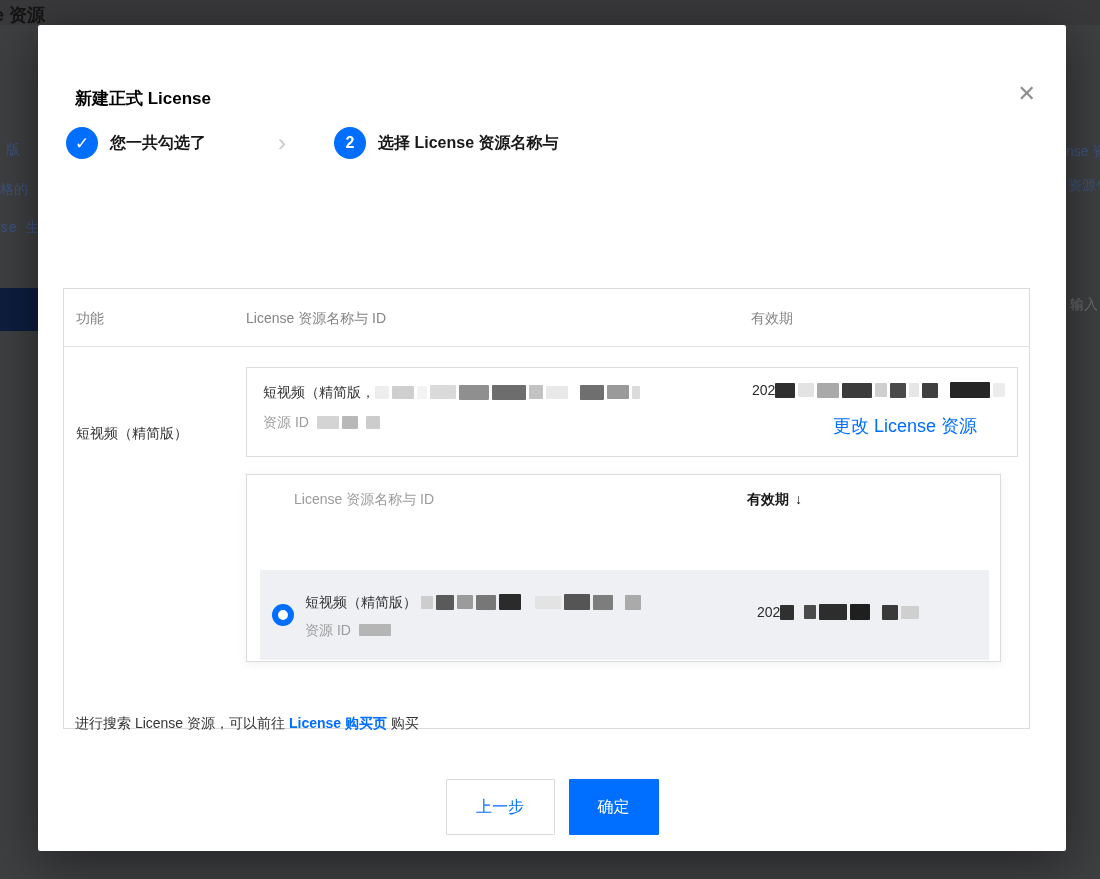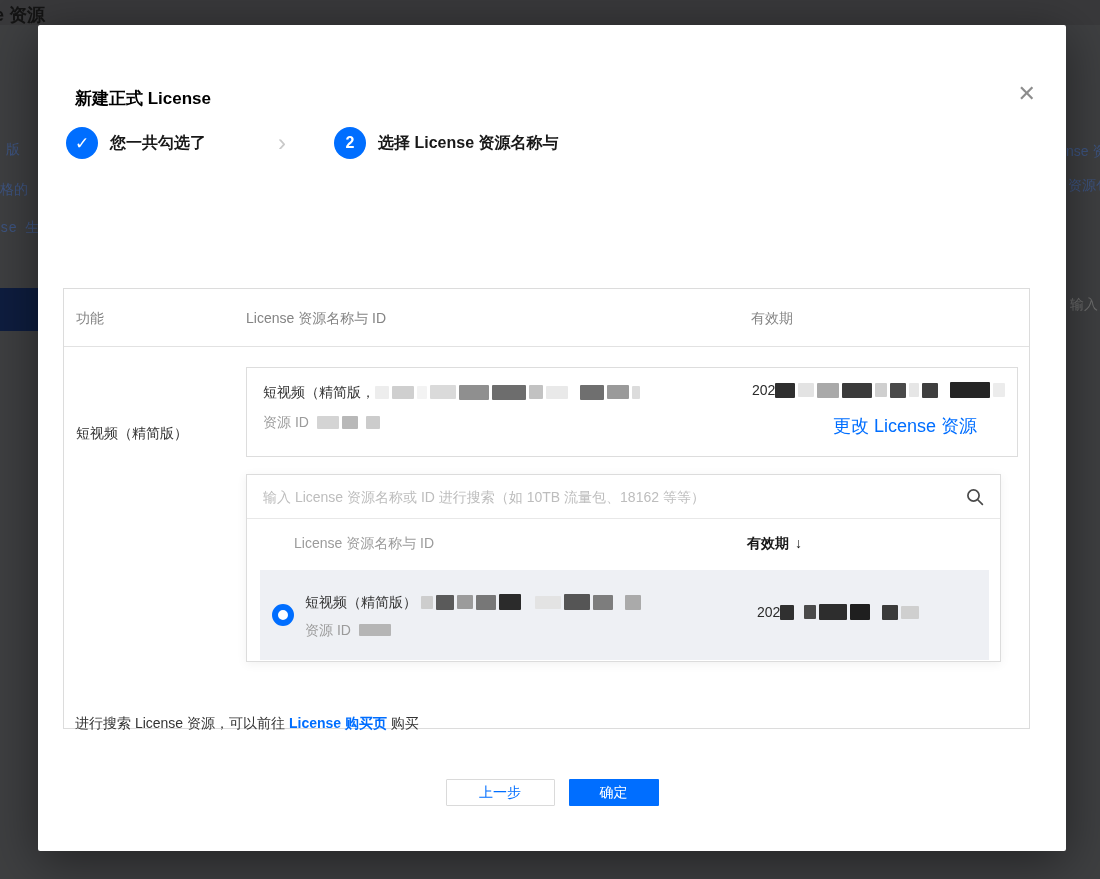--- a/index.html
+++ b/index.html
@@ -69,21 +69,21 @@
   .radio { position:absolute; left:12px; top:34px; width:22px; height:22px; border-radius:50%;
     border:6px solid #006eff; background:#fff; }
   .opt-name { position:absolute; left:45px; top:24px; font-size:14px; color:#333; white-space:nowrap; }
   .opt-id   { position:absolute; left:45px; top:52px; font-size:14px; color:#9b9b9b; white-space:nowrap; }
   .opt-date { position:absolute; left:497px; top:34px; font-size:14px; color:#2b2b2b; white-space:nowrap; }
 
   
   .footer-note { position:absolute; left:37px; top:690px; font-size:14px; color:#333; white-space:nowrap; }
   .footer-note a { color:#006eff; text-decoration:none; cursor:pointer;font-weight:bold; }
   .btn-row { position:absolute; left:0; top:754px; width:100%; display:flex; justify-content:center; gap:14px; }
-  .btn { height:27px; font-size:14px; display:flex; align-items:center; justify-content:center;
+  .btn { height:56px; font-size:16px; display:flex; align-items:center; justify-content:center;
     cursor:pointer; border-radius:1px; font-family:inherit; }
   .btn-prev { width:109px; background:#fff; border:1px solid #dadada; color:#006eff; }
   .btn-confirm { width:90px; background:#006eff; border:none; color:#fff; }
 
   
   .redact { display:inline-block; vertical-align:middle; margin-right:3px; border-radius:1px;
     position:relative; top:-1px; }
 </style>
 </head>
 <body>
@@ -132,27 +132,20 @@
         <span>资源 ID</span>&nbsp;
         <span><span class="redact" style="width: 22px; height: 13px; background: rgb(212, 212, 212);"></span><span class="redact" style="width: 16px; height: 13px; background: rgb(184, 184, 184); margin-right: 8px;"></span><span class="redact" style="width: 14px; height: 13px; background: rgb(204, 204, 204);"></span></span>
       </div>
       <div class="sel-date">
         <span>202</span><span><span class="redact" style="width: 20px; height: 15px; background: rgb(47, 47, 47);"></span><span class="redact" style="width: 16px; height: 14px; background: rgb(227, 227, 227);"></span><span class="redact" style="width: 22px; height: 15px; background: rgb(169, 169, 169);"></span><span class="redact" style="width: 30px; height: 15px; background: rgb(59, 59, 59);"></span><span class="redact" style="width: 12px; height: 14px; background: rgb(207, 207, 207);"></span><span class="redact" style="width: 16px; height: 15px; background: rgb(74, 74, 74);"></span><span class="redact" style="width: 10px; height: 14px; background: rgb(230, 230, 230);"></span><span class="redact" style="width: 16px; height: 15px; background: rgb(63, 63, 63); margin-right: 12px;"></span><span class="redact" style="width: 40px; height: 16px; background: rgb(38, 38, 38);"></span><span class="redact" style="width: 12px; height: 14px; background: rgb(236, 236, 236);"></span></span>
       </div>
       <div class="change-link">更改 License 资源</div>
     </div>
 
     <div class="picker">
-      <div class="search-row">
-        <input class="search-input" type="text" placeholder="输入 License 资源名称或 ID 进行搜索（如 10TB 流量包、18162 等等）" style="">
-        <svg class="search-icon" viewBox="0 0 18 18">
-          <circle cx="7.5" cy="7.5" r="5.6" fill="none" stroke="#4a4a4a" stroke-width="1.7"></circle>
-          <line x1="12" y1="12" x2="16.4" y2="16.4" stroke="#4a4a4a" stroke-width="1.7" stroke-linecap="round"></line>
-        </svg>
-      </div>
       <div class="picker-head">
         <span class="ph-resource">License 资源名称与 ID</span>
         <span class="ph-validity">
           <span>有效期</span><span class="sort-arrow">↓</span>
         </span>
       </div>
       <div class="option-row">
         <span class="radio"></span>
         <div class="opt-name">
           <span>短视频（精简版）</span>&nbsp;<span><span class="redact" style="width: 12px; height: 13px; background: rgb(205, 205, 205);"></span><span class="redact" style="width: 18px; height: 15px; background: rgb(90, 90, 90);"></span><span class="redact" style="width: 16px; height: 14px; background: rgb(155, 155, 155);"></span><span class="redact" style="width: 20px; height: 15px; background: rgb(119, 119, 119);"></span><span class="redact" style="width: 22px; height: 16px; background: rgb(43, 43, 43); margin-right: 14px;"></span><span class="redact" style="width: 26px; height: 13px; background: rgb(227, 227, 227);"></span><span class="redact" style="width: 26px; height: 16px; background: rgb(85, 85, 85);"></span><span class="redact" style="width: 20px; height: 15px; background: rgb(125, 125, 125); margin-right: 12px;"></span><span class="redact" style="width: 16px; height: 15px; background: rgb(170, 170, 170);"></span></span>

